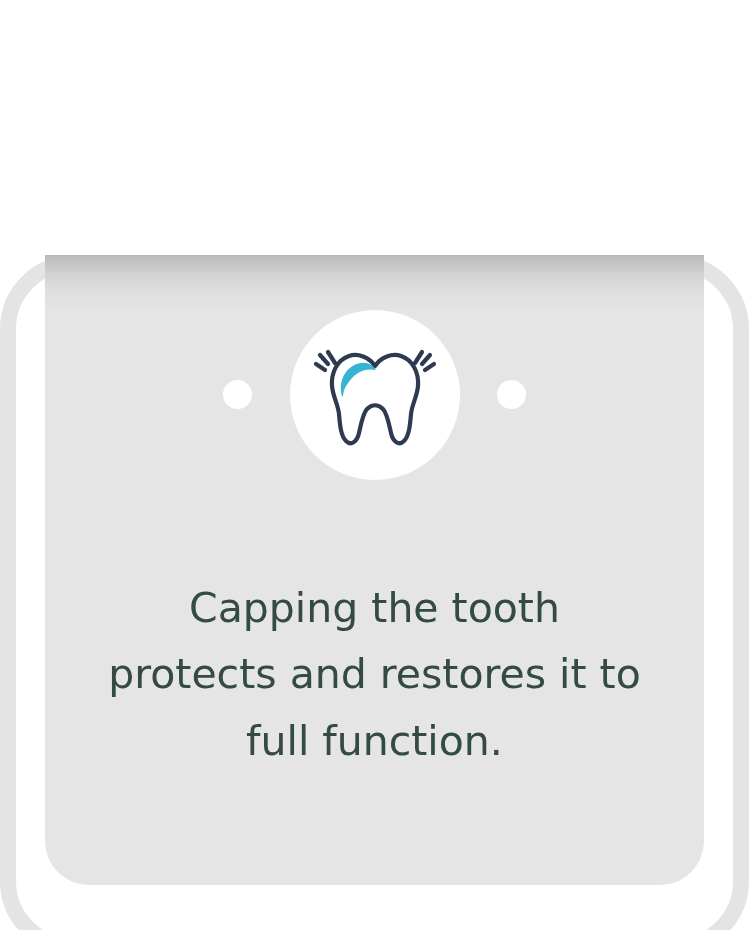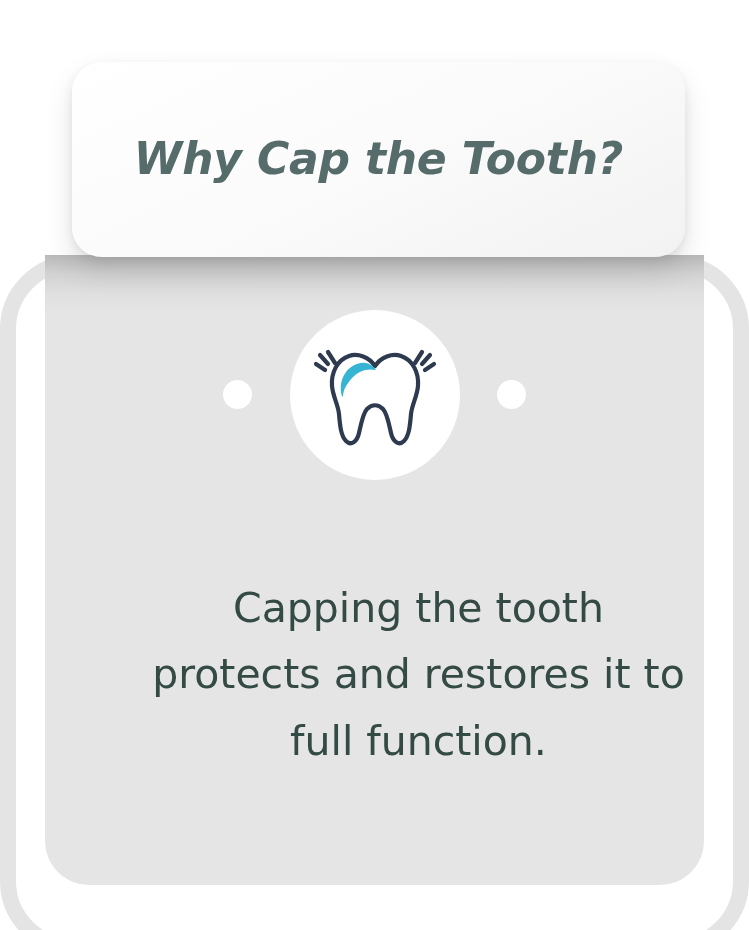--- a/index.html
+++ b/index.html
@@ -130,21 +130,20 @@
     left: 60px;
     top: 320px;
     width: 539px;
     text-align: center;
     font-family: "DejaVu Sans", sans-serif;
     font-size: 41px;
     font-weight: 400;
     line-height: 1.62;
     color: #344a45;
     user-select: none;
-    margin-left: 44px;
   }
 </style>
 </head>
 <body>
 
 <div id="stage">
 
   <div class="outer-frame"></div>
 
   <div class="card">
@@ -190,17 +189,14 @@
                    C 36 55, 33 60, 33 67 Z" fill="#35b4d4"></path>
         </svg>
       </div>
 
       <div class="side-dot right"></div>
     </div>
 
     <div class="body-text">Capping the tooth protects and restores it to full function.</div>
   </div>
 
-  <div class="header-pill">
-    <div class="header-title">Why Cap the Tooth?</div>
-  </div>
 
 </div>
 
 </body></html>

